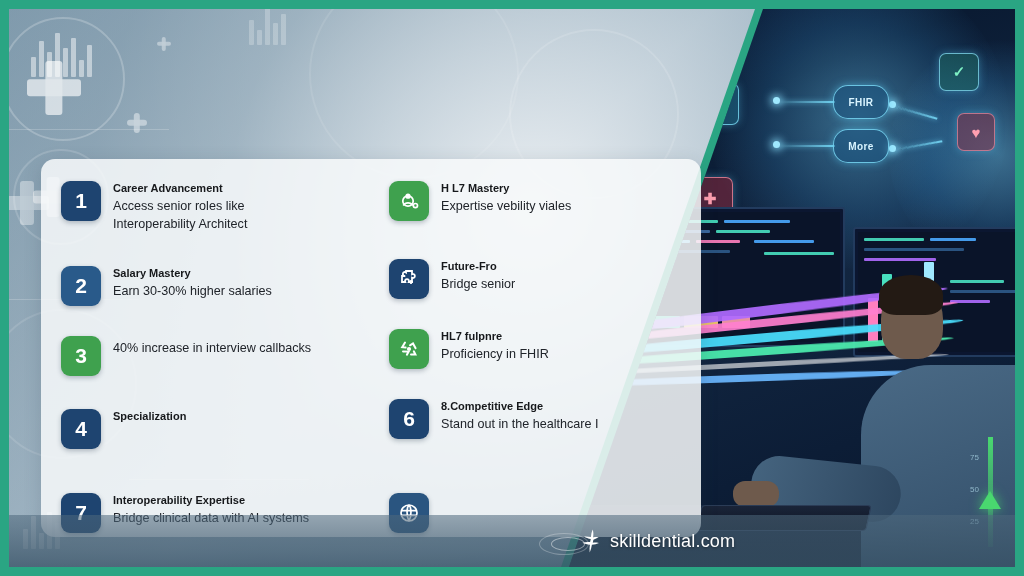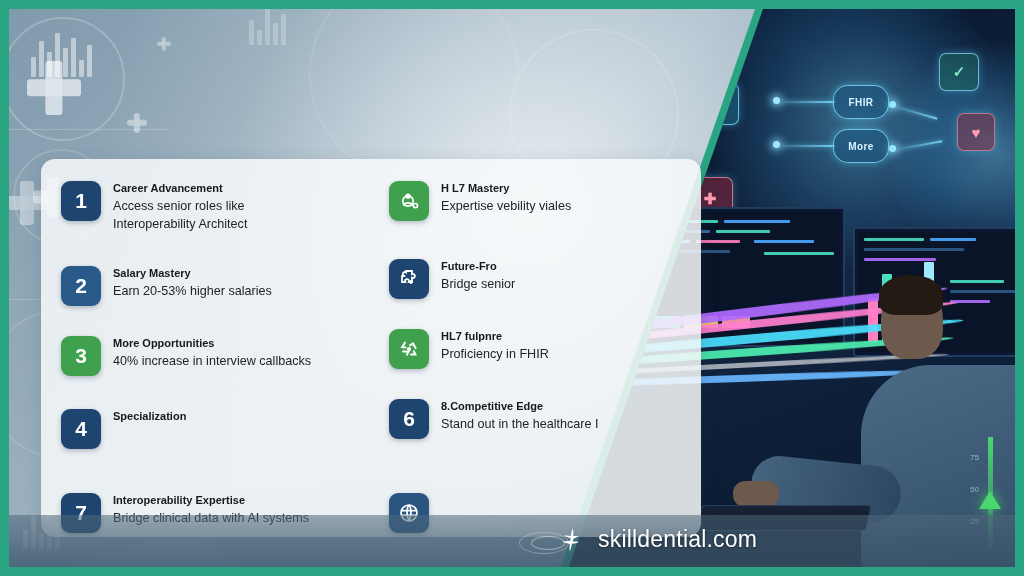--- a/index.html
+++ b/index.html
@@ -231,23 +231,23 @@
     color:#20242a; font-size:12.6px; line-height:1.42;
     margin-top:3px;
   }
 
   
   .footer {
     position:absolute; left:0; right:0; bottom:0; height:52px;
     background:linear-gradient(180deg,rgba(78,104,124,.55),rgba(58,84,104,.8));
   }
   .logo {
-    position:absolute; left:552px; bottom:14px;
-    display:flex; align-items:center; gap:15px;
-    color:#ffffff; font-size:23px; letter-spacing:.2px;
+    position:absolute; left:572px; bottom:14px;
+    display:flex; align-items:center; gap:7px;
+    color:#ffffff; font-size:18px; letter-spacing:.2px;
     text-shadow:0 1px 3px rgba(0,0,0,.45);
   }
   .logo-mark {
     width:22px; height:24px; position:relative;
   }
   .ripple {
     position:absolute; border:1.5px solid rgba(255,255,255,.45);
     border-radius:50%;
   }
 </style>
@@ -404,28 +404,27 @@
           <div class="h">Career Advancement</div>
           <div class="s" style="white-space:pre-line;">Access senior roles like
 Interoperability Architect</div>
         </div>
       </div>
 
       <div class="item" style="top:85px;">
         <div class="badge" style="background:#295a8a;">2</div>
         <div class="txt">
           <div class="h">Salary Mastery</div>
-          <div class="s">Earn 20-53% higher salaries</div>
+          <div class="s">Earn 30-30% higher salaries</div>
         </div>
       </div>
 
       <div class="item" style="top:155px;">
         <div class="badge" style="background:#3fa14e;">3</div>
         <div class="txt">
-          <div class="h">More Opportunities</div>
           <div class="s">40% increase in interview callbacks</div>
         </div>
       </div>
 
       <div class="item" style="top:228px;">
         <div class="badge" style="background:#1e4470;">4</div>
         <div class="txt">
           <div class="h">Specialization</div>
         </div>
       </div>

